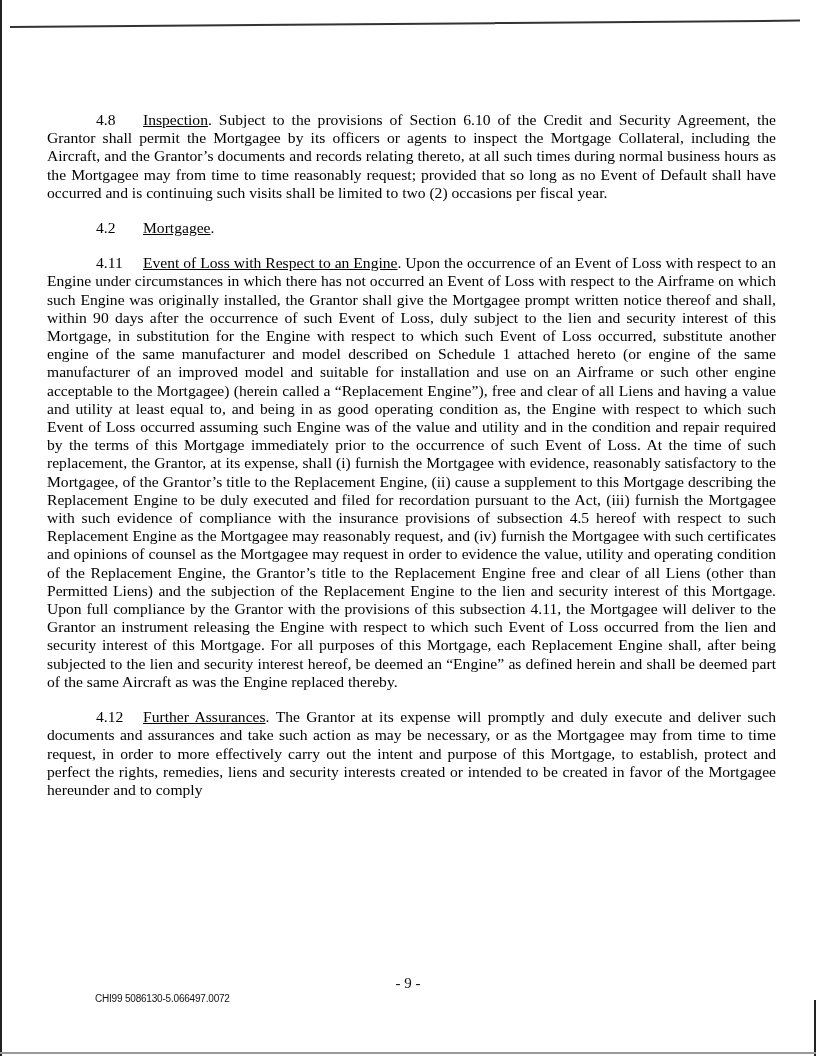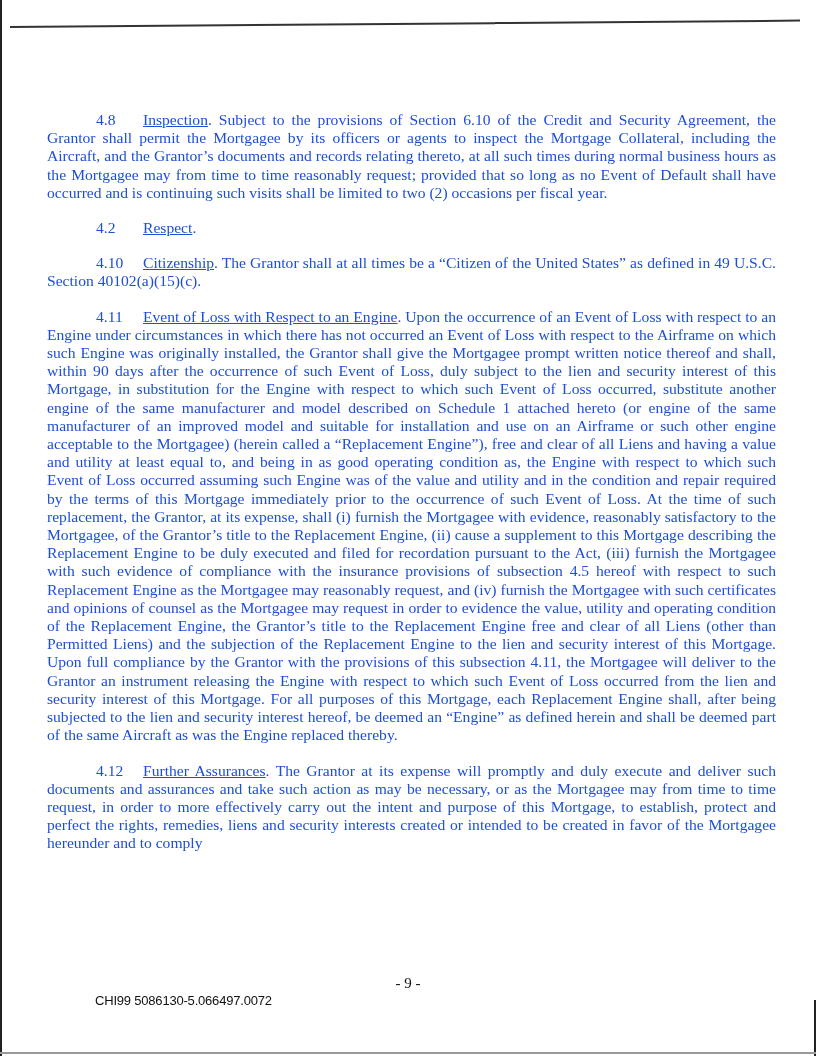--- a/index.html
+++ b/index.html
@@ -5,57 +5,54 @@
   html, body { margin: 0; padding: 0; background: #ffffff; }
   body { width: 816px; height: 1056px; position: relative; overflow: hidden; }
   .page { position: absolute; left: 0; top: 0; width: 816px; height: 1056px; background: #fff; }
   .left-edge { position: absolute; left: 0; top: 0; width: 2px; height: 1056px; background: #222; }
   .right-edge { position: absolute; right: 0; top: 1000px; width: 2px; height: 56px; background: #222; }
   .top-rule { position: absolute; left: 10px; top: 26px; width: 485px; height: 2px; background: #333; transform: rotate(-0.45deg); transform-origin: left center; }
   .bottom-rule { position: absolute; left: 0; top: 1052px; width: 816px; height: 2px; background: #999; }
   .body-text {
     position: absolute; left: 47px; top: 111px; width: 729px;
     font-family: "Liberation Serif", serif; font-size: 15.6px; line-height: 18.2px;
-    color: #1d4ed8; text-align: justify;
+    color: #000000; text-align: justify;
   }
   .para { margin: 0 0 17px 0; text-indent: 49px; }
   .para .num { display: inline-block; width: 47px; text-indent: 0; }
   .para .heading { text-decoration: underline; }
   .u { }
   .page-number {
     position: absolute; left: 0; width: 816px; top: 975px; text-align: center;
     font-family: "Liberation Serif", serif; font-size: 15px; color: #111;
   }
   .doc-id {
     position: absolute; left: 95px; top: 993px;
-    font-family: "Liberation Sans", sans-serif; font-size: 13px; color: #111; letter-spacing: -0.2px;
+    font-family: "Liberation Sans", sans-serif; font-size: 10px; color: #111; letter-spacing: -0.2px;
   }
 </style>
 </head>
 <body>
 
 <div class="page">
   <div class="left-edge"></div>
   <div class="right-edge"></div>
   <div class="top-rule"></div>
   <div class="top-rule" style="left:495px; top:22px; width:305px;"></div>
 
   <div class="body-text">
 
     <p class="para">
       <span class="num">4.8</span><span class="heading">Inspection</span><span>.  Subject to the provisions of Section 6.10 of the Credit and Security Agreement, the Grantor shall permit the Mortgagee by its officers or agents to inspect the Mortgage Collateral, including the Aircraft, and the Grantor’s documents and records relating thereto, at all such times during normal business hours as the Mortgagee may from time to time reasonably request; provided that so long as no Event of Default shall have occurred and is continuing such visits shall be limited to two (2) occasions per fiscal year.</span>
     </p>
 
     <p class="para">
-      <span class="num">4.2</span><span class="heading">Respect</span><span>.</span>
+      <span class="num">4.2</span><span class="heading">Mortgagee</span><span>.</span>
     </p>
 
-    <p class="para">
-      <span class="num">4.10</span><span class="heading">Citizenship</span><span>.  The Grantor shall at all times be a “Citizen of the United States” as defined in 49 U.S.C. Section 40102(a)(15)(c).</span>
-    </p>
 
     <p class="para">
       <span class="num">4.11</span><span class="heading">Event of Loss with Respect to an Engine</span><span>.  Upon the occurrence of an Event of Loss with respect to an Engine under circumstances in which there has not occurred an Event of Loss with respect to the Airframe on which such Engine was originally installed, the Grantor shall give the Mortgagee prompt written notice thereof and shall, within 90 days after the occurrence of such Event of Loss, duly subject to the lien and security interest of this Mortgage, in substitution for the Engine with respect to which such Event of Loss occurred, substitute another engine of the same manufacturer and model described on Schedule 1 attached hereto (or engine of the same manufacturer of an improved model and suitable for installation and use on an Airframe or such other engine acceptable to the Mortgagee) (herein called a “</span><span class="u">Replacement Engine</span><span>”), free and clear of all Liens and having a value and utility at least equal to, and being in as good operating condition as, the Engine with respect to which such Event of Loss occurred assuming such Engine was of the value and utility and in the condition and repair required by the terms of this Mortgage immediately prior to the occurrence of such Event of Loss.  At the time of such replacement, the Grantor, at its expense, shall (i) furnish the Mortgagee with evidence, reasonably satisfactory to the Mortgagee, of the Grantor’s title to the Replacement Engine, (ii) cause a supplement to this Mortgage describing the Replacement Engine to be duly executed and filed for recordation pursuant to the Act, (iii) furnish the Mortgagee with such evidence of compliance with the insurance provisions of subsection 4.5 hereof with respect to such Replacement Engine as the Mortgagee may reasonably request, and (iv) furnish the Mortgagee with such certificates and opinions of counsel as the Mortgagee may request in order to evidence the value, utility and operating condition of the Replacement Engine, the Grantor’s title to the Replacement Engine free and clear of all Liens (other than Permitted Liens) and the subjection of the Replacement Engine to the lien and security interest of this Mortgage.  Upon full compliance by the Grantor with the provisions of this subsection 4.11, the Mortgagee will deliver to the Grantor an instrument releasing the Engine with respect to which such Event of Loss occurred from the lien and security interest of this Mortgage. For all purposes of this Mortgage, each Replacement Engine shall, after being subjected to the lien and security interest hereof, be deemed an “</span><span class="u">Engine</span><span>” as defined herein and shall be deemed part of the same Aircraft as was the Engine replaced thereby.</span>
     </p>
 
     <p class="para">
       <span class="num">4.12</span><span class="heading">Further Assurances</span><span>.  The Grantor at its expense will promptly and duly execute and deliver such documents and assurances and take such action as may be necessary, or as the Mortgagee may from time to time request, in order to more effectively carry out the intent and purpose of this Mortgage, to establish, protect and perfect the rights, remedies, liens and security interests created or intended to be created in favor of the Mortgagee hereunder and to comply</span>
     </p>
 
   </div>

